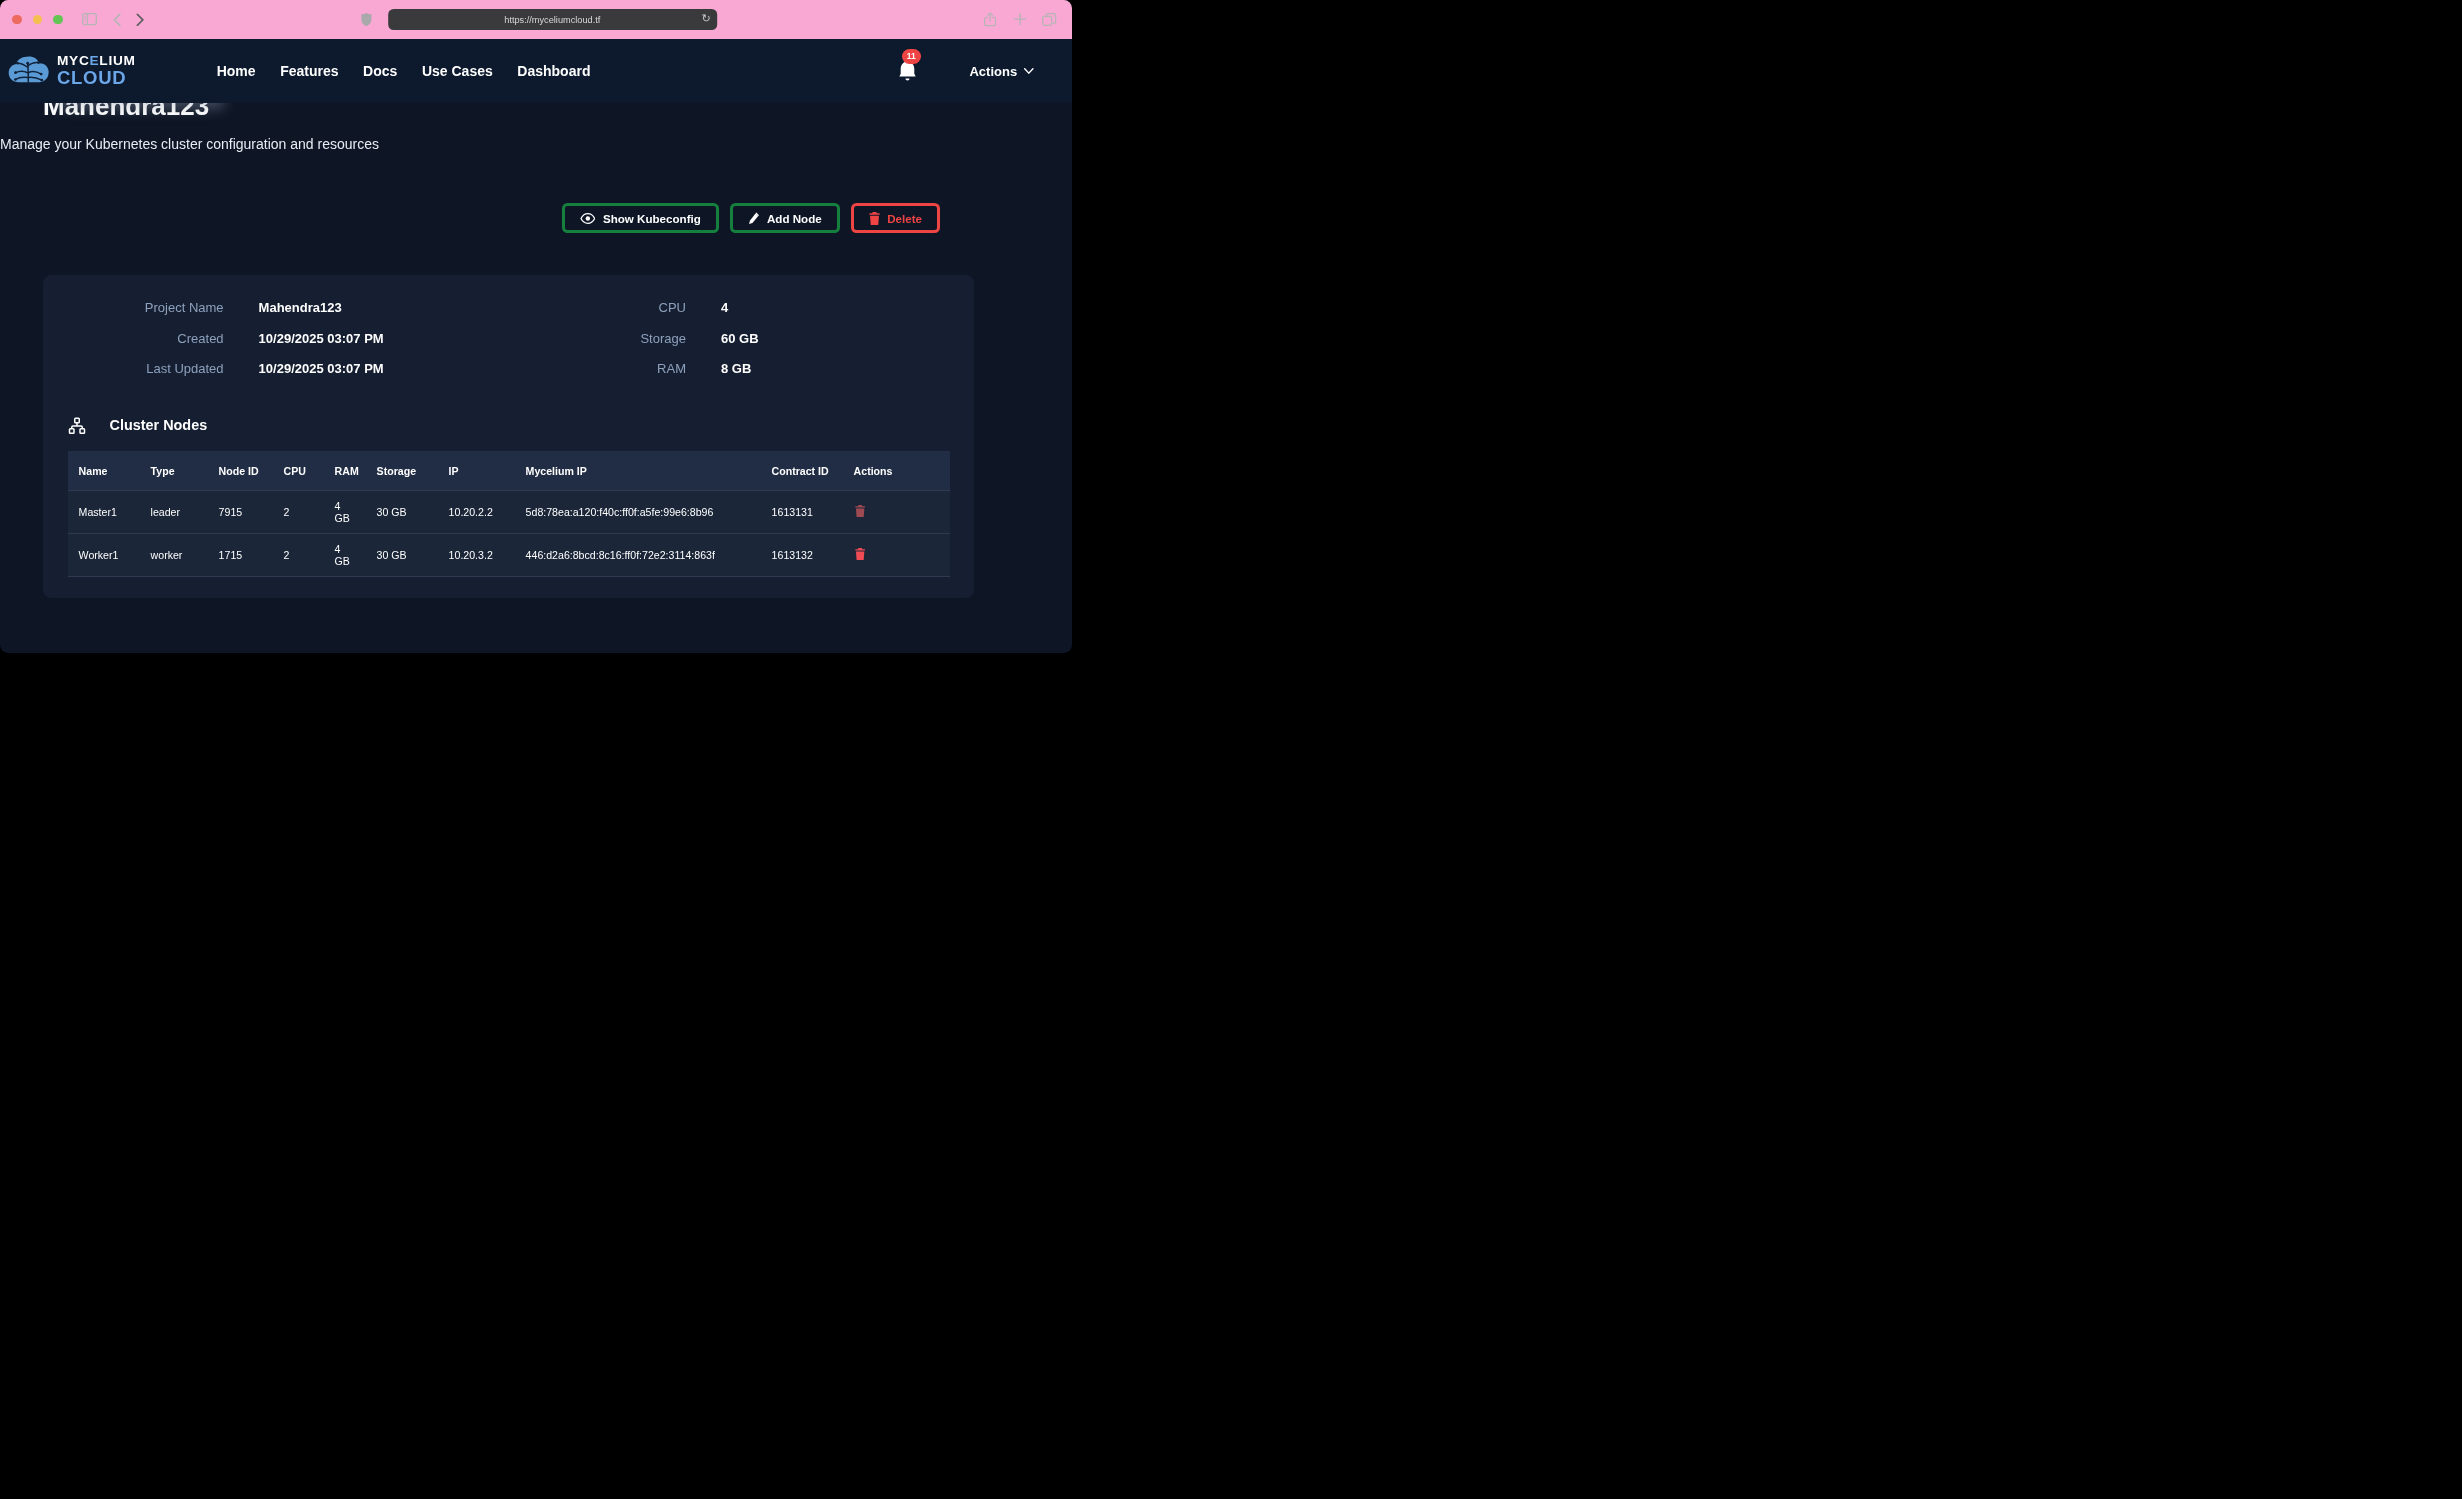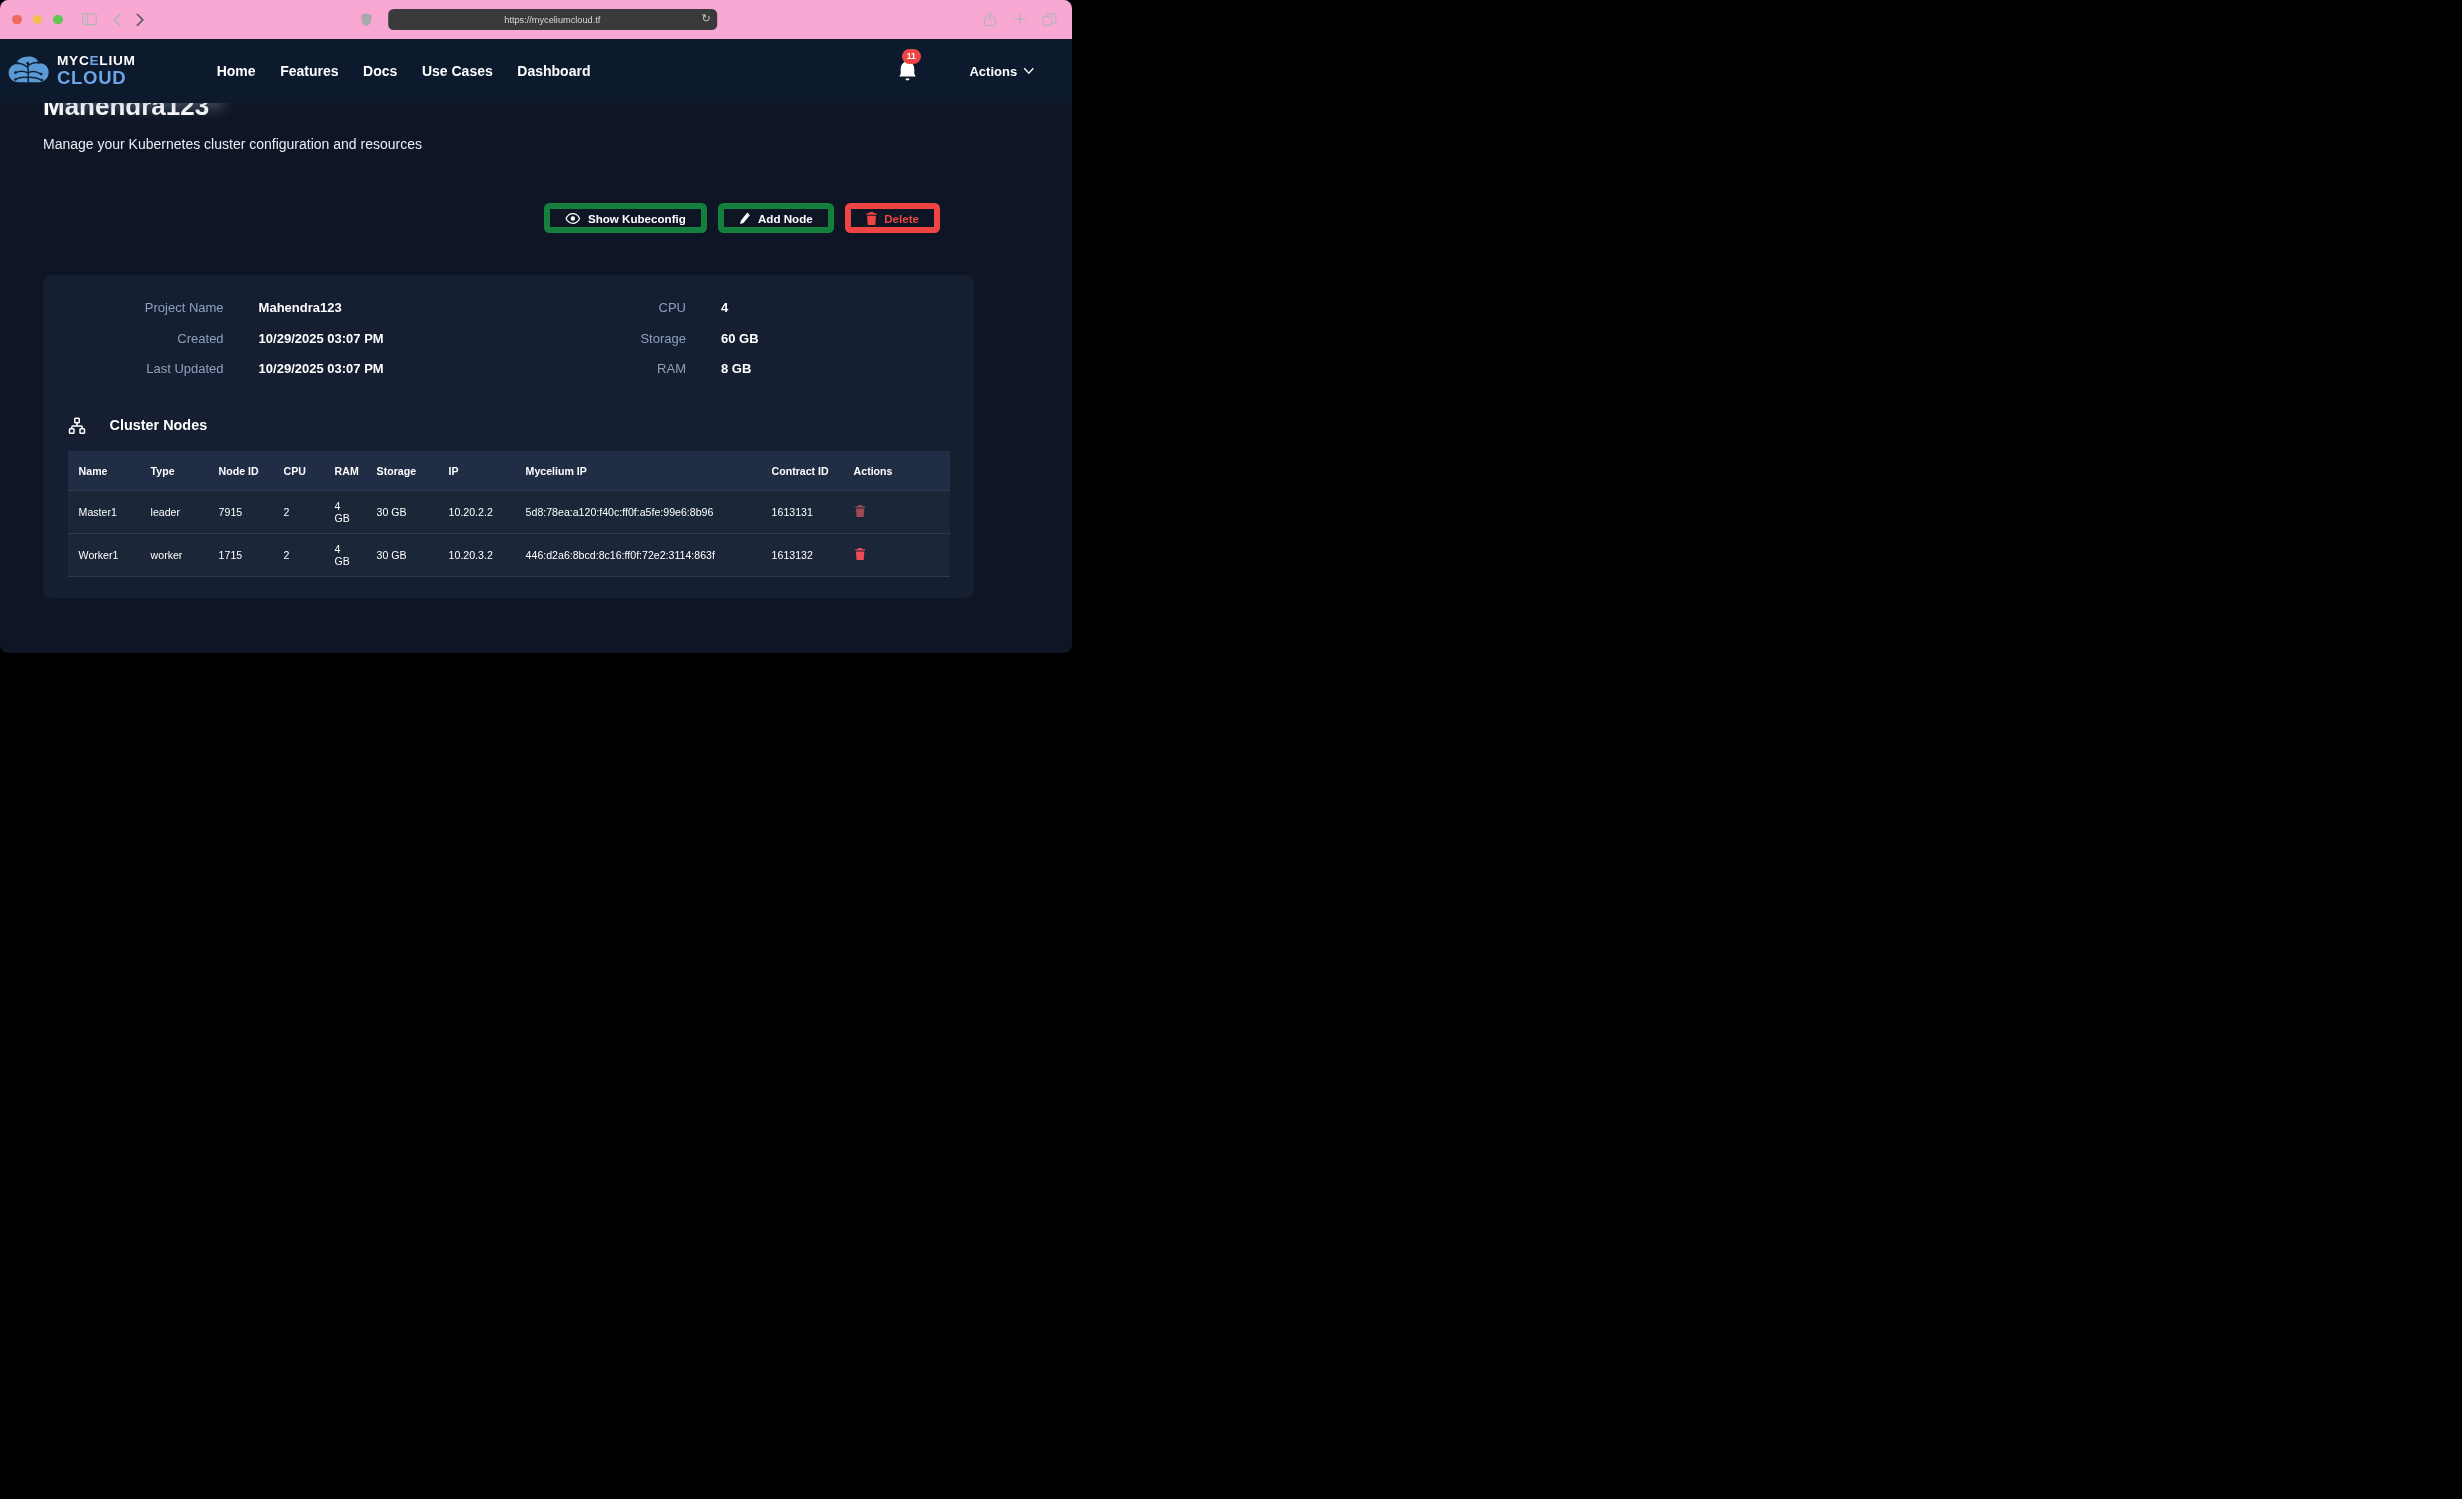--- a/index.html
+++ b/index.html
@@ -32,24 +32,24 @@
   .nav-link { color:#fff; font-size:14px; font-weight:600; cursor:pointer; }
   .nav-right { margin-left:auto; display:flex; align-items:center; gap:51px; }
   .bell-wrap { position:relative; width:20.5px; height:23px; }
   .badge { position:absolute; top:-11px; left:4.1px; min-width:18.5px; height:15.7px; background:#ef4444; border-radius:8.2px; color:#fff; font-size:8.5px; font-weight:bold; display:flex; align-items:center; justify-content:center; padding:0 4.1px; }
   .user { display:flex; align-items:center; gap:6.8px; color:#fff; font-size:13px; font-weight:600; cursor:pointer; margin-right:18px; }
 
   
   .content { position:relative; height:550px; background:#0e1626; z-index:1; }
   .page-title { font-size:26px; font-weight:bold; color:#fff; padding-left:43px; margin-top:-11.6px; line-height:1.2; }
   .blur-patch { position:absolute; left:55px; top:-15px; width:169px; height:33px; background:rgba(150,160,175,0.38); border-radius:5.5px; filter:blur(6.2px); z-index:3; pointer-events:none; }
-  .page-subtitle { font-size:14px; color:#e8edf4; padding-left:43px; margin-top:13.7px; }
+  .page-subtitle { font-size:14px; color:#e8edf4; margin-top:13.7px; }
 
   .actions-row { display:flex; justify-content:flex-end; gap:11px; margin-top:51px; padding-right:132px; }
-  .btn { display:flex; align-items:center; gap:7.5px; height:30px; padding:0 15px; border-radius:5.5px; background:transparent; border:6px solid #15803d; color:#fff; font-size:11.6px; font-weight:bold; font-family:"Liberation Sans", sans-serif; cursor:pointer; }
+  .btn { display:flex; align-items:center; gap:7.5px; height:30px; padding:0 15px; border-radius:5.5px; background:transparent; border:3px solid #15803d; color:#fff; font-size:11.6px; font-weight:bold; font-family:"Liberation Sans", sans-serif; cursor:pointer; }
   .btn.danger { border-color:#ef4444; color:#ef4444; }
 
   .card { margin:42px 98px 0 43px; width:931px; background:#161f31; border-radius:8.2px; padding:24.6px 24.6px 20.5px 24.6px; }
   .info-grid { display:grid; grid-template-columns:1fr 1fr; column-gap:27px; }
   .info-row { display:flex; align-items:center; margin-bottom:15.7px; }
   .info-label { width:156px; text-align:right; color:#8da0bc; font-size:13px; flex:none; }
   .info-col-right .info-label { width:164px; }
   .info-value { color:#fff; font-size:13px; font-weight:600; margin-left:35px; }
 
   .cluster-head { display:flex; align-items:flex-start; gap:24px; margin-top:24.6px; margin-bottom:16.4px; color:#fff; }

